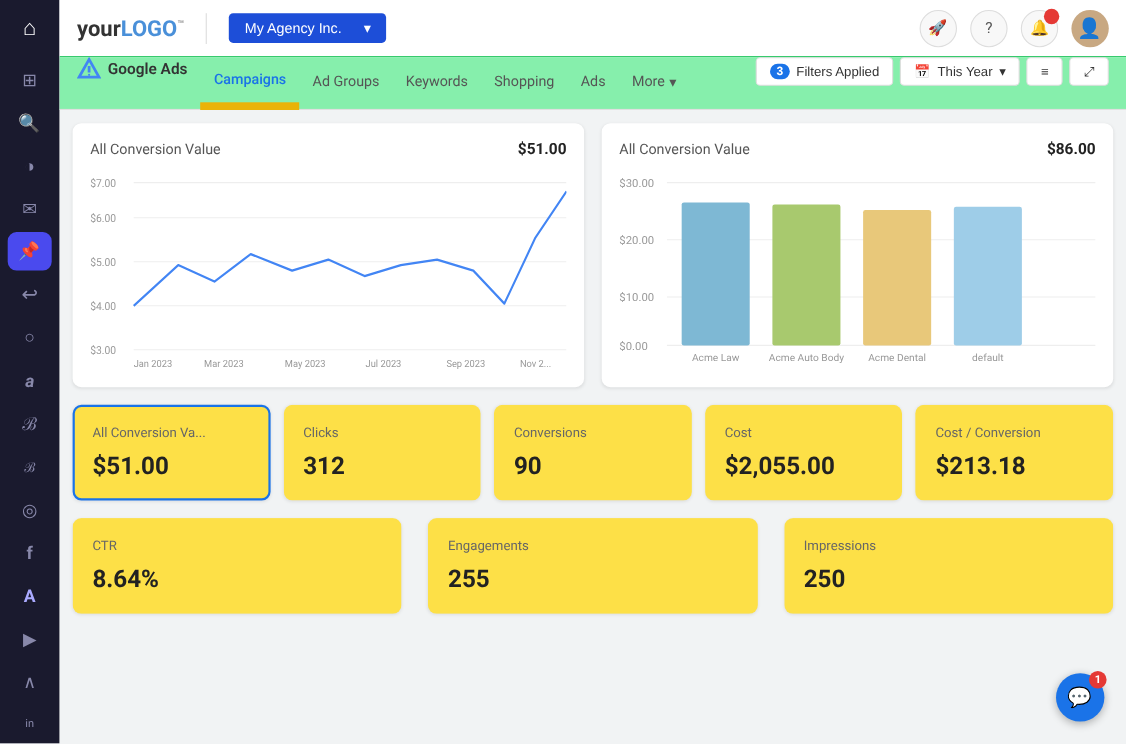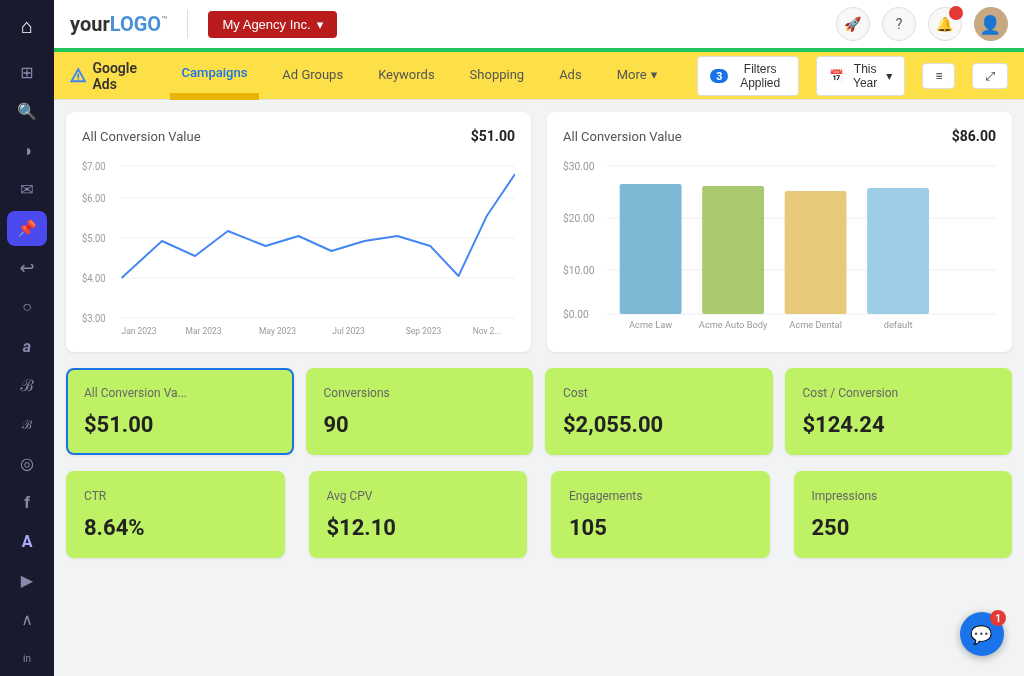--- a/index.html
+++ b/index.html
@@ -38,46 +38,46 @@
       overflow: hidden;
     }
 
     
     .top-header {
       background: #fff;
       height: 52px;
       display: flex;
       align-items: center;
       padding: 0 16px;
-      border-bottom: 4px solid #22c55e;
+      border-bottom: 1px solid #22c55e;
       gap: 12px;
     }
     .logo-text {
       font-size: 20px;
       font-weight: 700;
       color: #333;
     }
     .logo-text span { color: #4a90d9; }
     .logo-divider {
       width: 1px;
       height: 28px;
       background: #ddd;
       margin: 0 8px;
     }
     .agency-btn {
-      background: #b91c1c;
+      background: #1d4ed8;
       color: #fff;
       border: none;
       border-radius: 4px;
       padding: 6px 14px;
       font-size: 13px;
       cursor: pointer;
       display: flex;
       align-items: center;
-      gap: 6px;
+      gap: 20px;
     }
     .header-spacer { flex: 1; }
     .header-icons {
       display: flex;
       align-items: center;
       gap: 12px;
     }
     .header-icon-btn {
       width: 34px;
       height: 34px;
@@ -113,27 +113,27 @@
       background: #c8a882;
       overflow: hidden;
       display: flex;
       align-items: center;
       justify-content: center;
       font-size: 18px;
     }
 
     
     .sub-nav {
-      background: #fde047;
+      background: #86efac;
       height: 48px;
       display: flex;
-      align-items: center;
+      align-items: flex-start;
       padding: 0 16px;
       border-bottom: 1px solid #e0e0e0;
-      gap: 11px;
+      gap: 0;
     }
     .google-ads-logo {
       display: flex;
       align-items: center;
       gap: 6px;
       margin-right: 12px;
     }
     .google-ads-label {
       font-size: 14px;
       font-weight: 600;
@@ -228,21 +228,21 @@
       align-items: flex-end;
       gap: 0;
     }
 
     
     .metrics-row {
       display: flex;
       gap: 12px;
     }
     .metric-card {
-      background: #bef264;
+      background: #fde047;
       border-radius: 8px;
       padding: 16px;
       flex: 1;
       box-shadow: 0 1px 3px rgba(0,0,0,0.08);
       border: 2px solid transparent;
       cursor: pointer;
     }
     .metric-card.selected {
       border: 2px solid #1a73e8;
     }
@@ -467,45 +467,45 @@
         </div>
       </div>
     </div>
 
     <div class="metrics-row">
       <div class="metric-card selected">
         <div class="metric-label">All Conversion Va...</div>
         <div class="metric-val">$51.00</div>
       </div>
       <div class="metric-card">
+        <div class="metric-label">Clicks</div>
+        <div class="metric-val">312</div>
+      </div>
+      <div class="metric-card">
         <div class="metric-label">Conversions</div>
         <div class="metric-val">90</div>
       </div>
       <div class="metric-card">
         <div class="metric-label">Cost</div>
         <div class="metric-val">$2,055.00</div>
       </div>
       <div class="metric-card">
         <div class="metric-label">Cost / Conversion</div>
-        <div class="metric-val">$124.24</div>
+        <div class="metric-val">$213.18</div>
       </div>
     </div>
 
     <div class="metrics-row2">
       <div class="metric-card">
         <div class="metric-label">CTR</div>
         <div class="metric-val">8.64%</div>
       </div>
       <div class="metric-card">
-        <div class="metric-label">Avg CPV</div>
-        <div class="metric-val">$12.10</div>
-      </div>
-      <div class="metric-card">
         <div class="metric-label">Engagements</div>
-        <div class="metric-val">105</div>
+        <div class="metric-val">255</div>
       </div>
       <div class="metric-card">
         <div class="metric-label">Impressions</div>
         <div class="metric-val">250</div>
       </div>
     </div>
 
   </div>
 
 </div>

